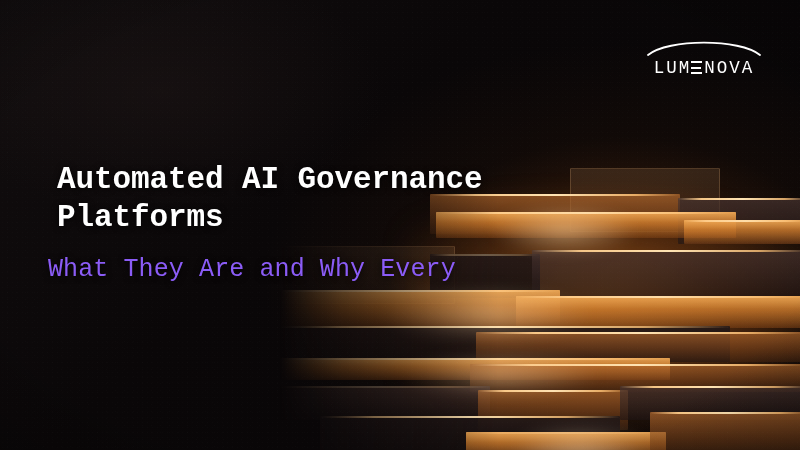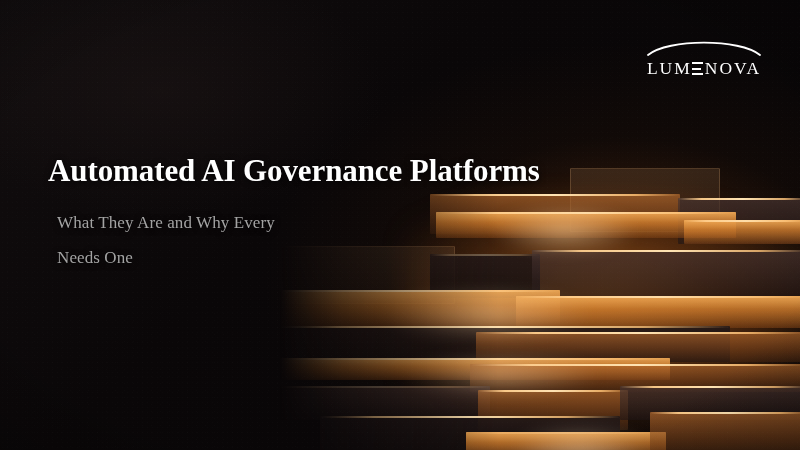--- a/index.html
+++ b/index.html
@@ -8,21 +8,21 @@
     background: #000000;
   }
   * { box-sizing: border-box; }
 
   .banner {
     position: relative;
     width: 800px;
     height: 450px;
     overflow: hidden;
     background: #0a0708;
-    font-family: Liberation Serif, serif;
+    font-family: Liberation Mono, monospace;
   }
 
   
   .bg-base {
     position: absolute;
     inset: 0;
     background:
       radial-gradient(ellipse 60% 70% at 78% 62%, rgba(120,58,14,0.55) 0%, rgba(40,20,8,0.25) 45%, rgba(0,0,0,0) 75%),
       radial-gradient(ellipse 40% 40% at 20% 20%, rgba(30,22,22,0.5) 0%, rgba(0,0,0,0) 70%),
       linear-gradient(135deg, #120e0f 0%, #0a0708 40%, #070506 100%);
@@ -133,32 +133,32 @@
   .logo .wordmark .bar-e i:nth-child(3) { top: 11px; }
 
   
   .textblock {
     position: absolute;
     left: 48px;
     top: 152px;
     width: 600px;
   }
   .headline {
-    margin: 0;
+    margin: 9px;
     color: #ffffff;
     font-size: 31px;
     font-weight: bold;
     line-height: 38px;
     letter-spacing: -0.1px;
     text-shadow: 0 1px 6px rgba(0,0,0,0.85);
   }
   .subhead {
-    margin: 15px 0 0 9px;
-    color: #a3a3a3;
-    font-size: 17px;
+    margin: 15px 0 0 0;
+    color: #8b5cf6;
+    font-size: 25px;
     font-weight: normal;
     line-height: 35px;
     letter-spacing: 0.1px;
     text-shadow: 0 1px 6px rgba(0,0,0,0.85);
   }
   .subhead span { display: block; }
   .vignette {
     position: absolute;
     inset: 0;
     pointer-events: none;
@@ -259,17 +259,16 @@
     <svg class="arc" width="116" height="22" viewBox="0 0 116 22">
       <path d="M2 19 C 22 2.5, 94 2.5, 114 19" fill="none" stroke="#ffffff" stroke-width="1.9" stroke-linecap="round"></path>
     </svg>
     <div class="wordmark"><span>LUM</span><span class="bar-e"><i></i><i></i><i></i></span><span>NOVA</span></div>
   </div>
 
   <div class="textblock">
     <h1 class="headline">Automated AI Governance Platforms</h1>
     <h2 class="subhead">
       <span>What They Are and Why Every</span>
-      <span>Needs One</span>
     </h2>
   </div>
 
 </div>
 
 </body></html>

